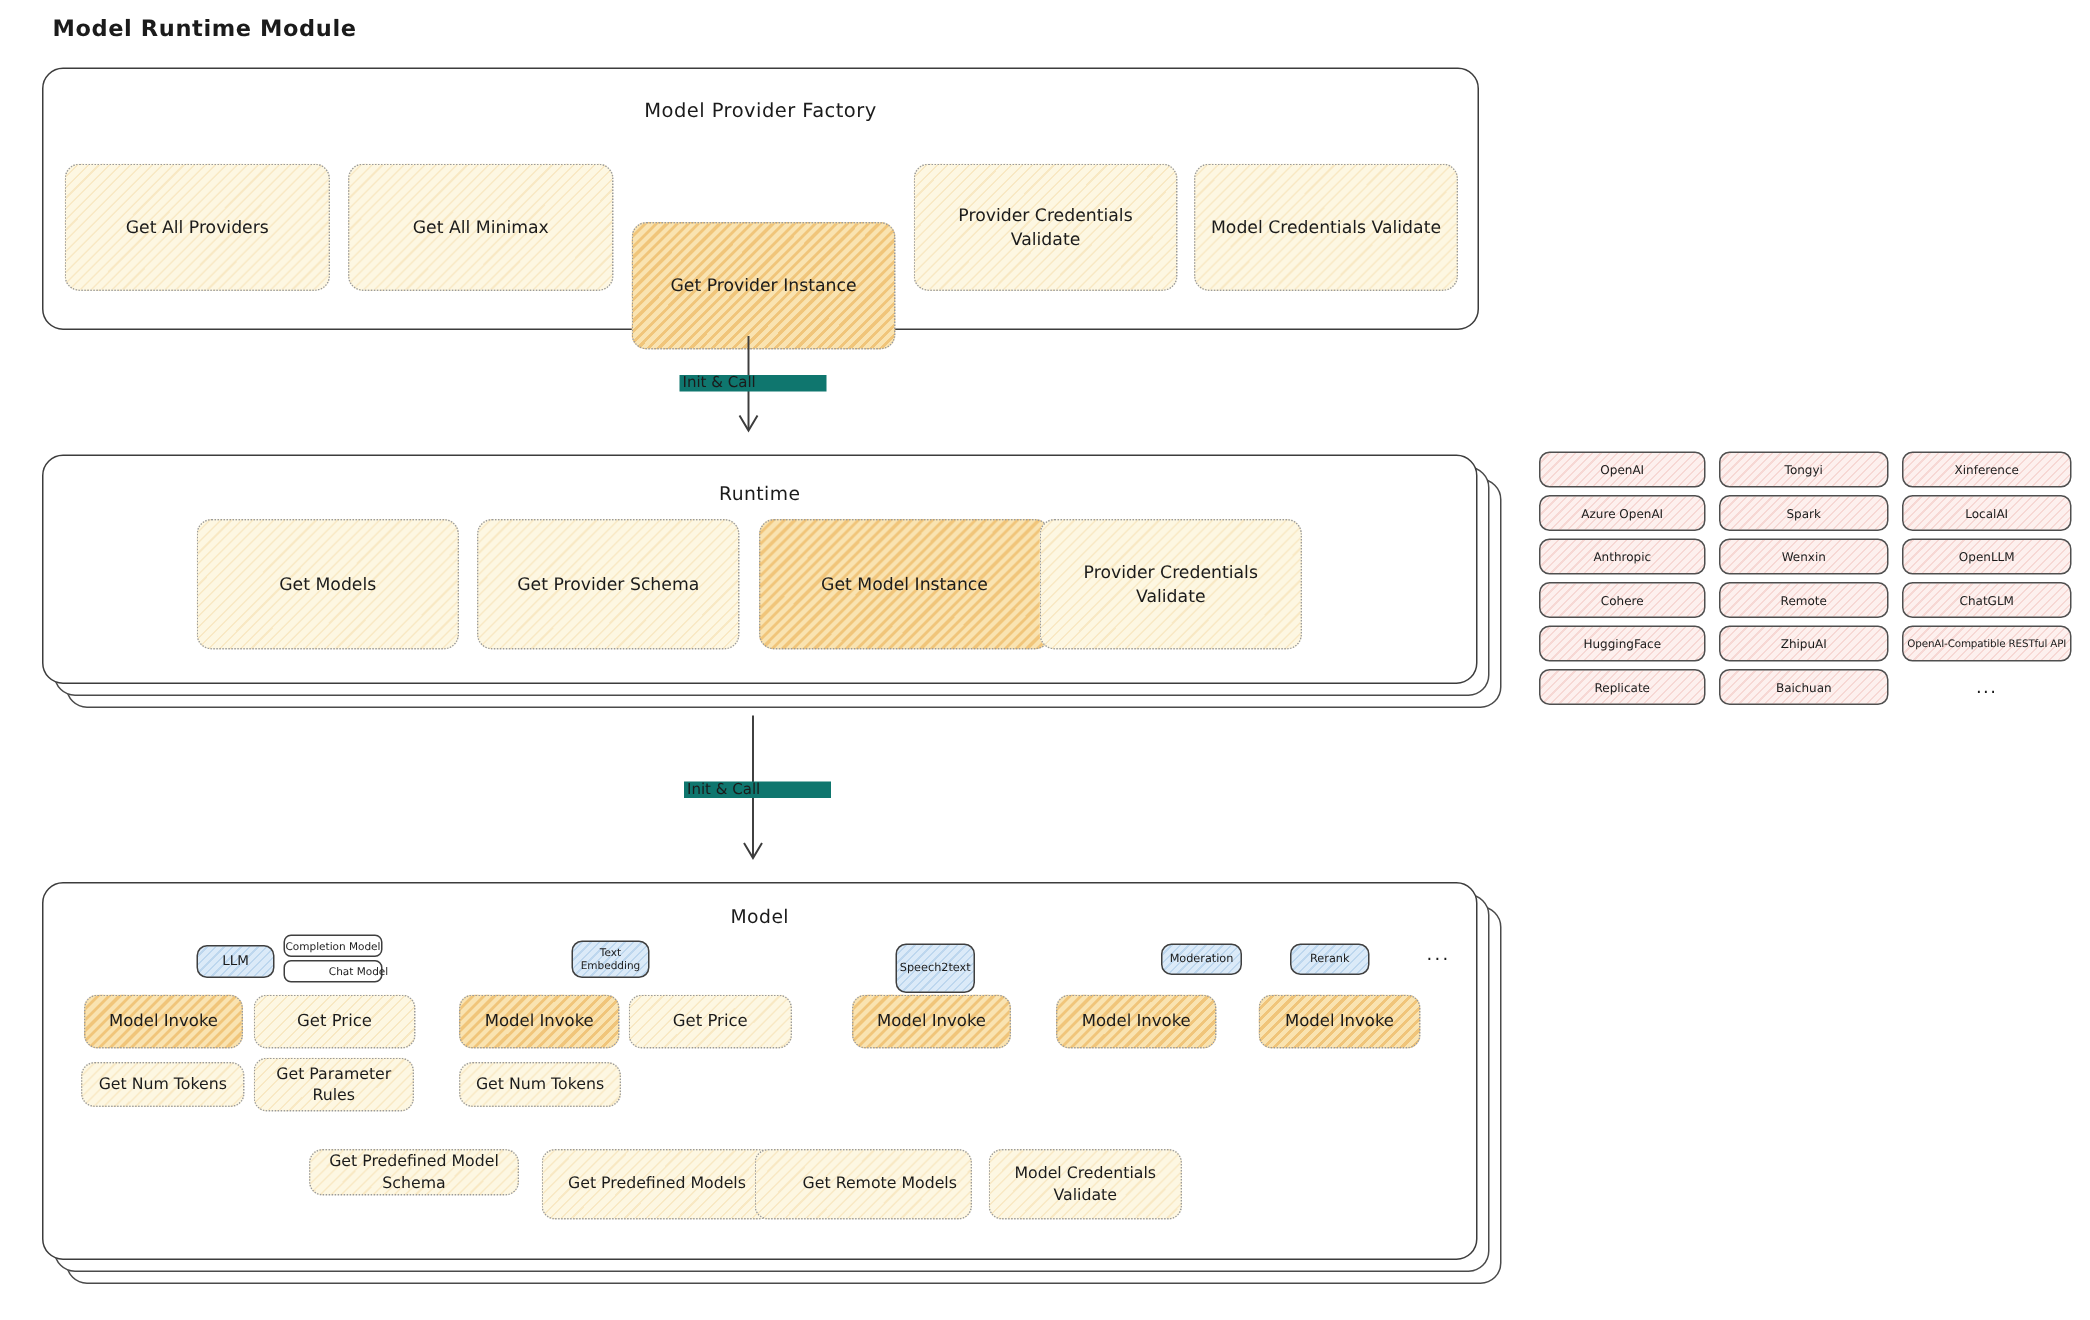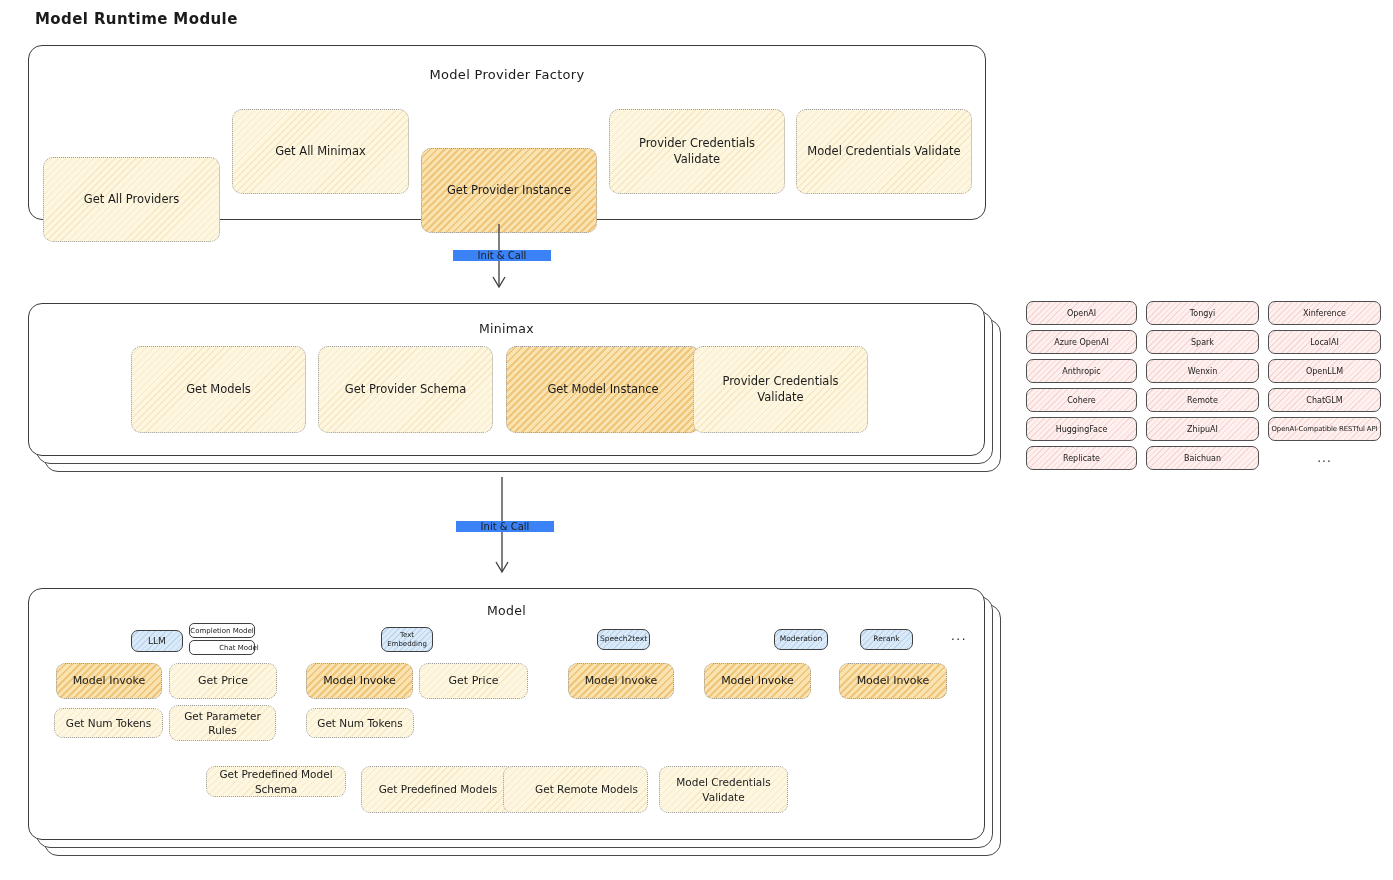--- a/index.html
+++ b/index.html
@@ -39,49 +39,49 @@
   .bluetag{
     position:absolute;box-sizing:border-box;border:1.2px solid #3f3f3f;border-radius:7px;
     background-color:#dbeaf8;
     background-image:repeating-linear-gradient(135deg, rgba(120,170,215,.30) 0px, rgba(120,170,215,.30) 1px, transparent 1px, transparent 4px);
     display:flex;align-items:center;justify-content:center;text-align:center;font-size:8px;line-height:1.15;padding:1px;
   }
   .whitetag{
     position:absolute;box-sizing:border-box;border:1.1px solid #3f3f3f;border-radius:5px;background:#fff;
     display:flex;align-items:center;justify-content:center;font-size:7px;white-space:nowrap;
   }
-  .arrow-label{position:absolute;background:#3b82f6;text-align:center;font-size:10px;padding:0 2px;z-index:5;}
+  .arrow-label{position:absolute;background:#0f766e;font-size:10px;padding:0 2px;z-index:5;}
   .ellipsis{position:absolute;font-size:12px;letter-spacing:1.5px;}
   svg.arrow{position:absolute;overflow:visible;}
   svg.arrow line, svg.arrow path{stroke:#3c3c3c;stroke-width:1.3;fill:none;}
 </style>
 </head>
 <body>
 
 <div class="page-title">Model Runtime Module</div>
 
 <div class="container" style="left:28px;top:45px;width:958px;height:175px;">
   <div class="sec-title" style="top:21px;">Model Provider Factory</div>
-  <div class="btn yellow" style="left:14px;top:63px;width:177px;height:85px;margin-top:48px;">Get All Providers</div>
+  <div class="btn yellow" style="left:14px;top:63px;width:177px;height:85px;">Get All Providers</div>
   <div class="btn yellow" style="left:203px;top:63px;width:177px;height:85px;">Get All Minimax</div>
   <div class="btn orange" style="left:392px;top:63px;width:176px;height:85px;margin-top:39px;">Get Provider Instance</div>
   <div class="btn yellow" style="left:580px;top:63px;width:176px;height:85px;">Provider Credentials Validate</div>
   <div class="btn yellow" style="left:767px;top:63px;width:176px;height:85px;">Model Credentials Validate</div>
 </div>
 
 <svg class="arrow" style="left:488px;top:224px;width:22px;height:70px;">
   <line x1="11" y1="0" x2="11" y2="62"></line>
   <path d="M5 53 L11 63 L17 53"></path>
 </svg>
 <div class="arrow-label" style="left:453px;top:250px;width:94px;">Init &amp; Call</div>
 
 <div class="layer" style="left:44px;top:319px;width:957px;height:153px;"></div>
 <div class="layer" style="left:36px;top:311px;width:957px;height:153px;"></div>
 <div class="container" style="left:28px;top:303px;width:957px;height:153px;">
-  <div class="sec-title" style="top:17px;font-size:12.5px;">Minimax</div>
+  <div class="sec-title" style="top:17px;font-size:12.5px;">Runtime</div>
   <div class="btn yellow" style="left:102px;top:42px;width:175px;height:87px;">Get Models</div>
   <div class="btn yellow" style="left:289px;top:42px;width:175px;height:87px;">Get Provider Schema</div>
   <div class="btn orange" style="left:477px;top:42px;width:194px;height:87px;">Get Model Instance</div>
   <div class="btn yellow" style="left:664px;top:42px;width:175px;height:87px;">Provider Credentials Validate</div>
 </div>
 
 <div class="pgrid">
   <div class="cell">OpenAI</div>
   <div class="cell">Tongyi</div>
   <div class="cell">Xinference</div>
@@ -110,21 +110,21 @@
 
 <div class="layer" style="left:44px;top:604px;width:957px;height:252px;"></div>
 <div class="layer" style="left:36px;top:596px;width:957px;height:252px;"></div>
 <div class="container" style="left:28px;top:588px;width:957px;height:252px;">
   <div class="sec-title" style="top:14px;font-size:12.5px;">Model</div>
 
   <div class="bluetag" style="left:102px;top:41px;width:52px;height:22px;font-size:9px;">LLM</div>
   <div class="whitetag" style="left:160px;top:34px;width:66px;height:15px;">Completion Model</div>
   <div class="whitetag" style="left:160px;top:51px;width:66px;height:15px;padding-left:34px;">Chat Model</div>
   <div class="bluetag" style="left:352px;top:38px;width:52px;height:25px;font-size:7px;">Text Embedding</div>
-  <div class="bluetag" style="left:568px;top:40px;width:53px;height:21px;font-size:7.5px;">Speech2text</div>
+  <div class="bluetag" style="left:568px;top:40px;width:53px;height:33px;font-size:7.5px;">Speech2text</div>
   <div class="bluetag" style="left:701px;top:40px;width:54px;height:21px;font-size:7.5px;margin-left:44px;">Moderation</div>
   <div class="bluetag" style="left:831px;top:40px;width:53px;height:21px;font-size:7.5px;">Rerank</div>
   <div class="ellipsis" style="left:922px;top:40px;">...</div>
 
   <div class="btn orange" style="left:27px;top:74px;width:106px;height:36px;font-size:11px;border-radius:9px;">Model Invoke</div>
   <div class="btn yellow" style="left:140px;top:74px;width:108px;height:36px;font-size:11px;border-radius:9px;">Get Price</div>
   <div class="btn orange" style="left:277px;top:74px;width:107px;height:36px;font-size:11px;border-radius:9px;">Model Invoke</div>
   <div class="btn yellow" style="left:390px;top:74px;width:109px;height:36px;font-size:11px;border-radius:9px;">Get Price</div>
   <div class="btn orange" style="left:539px;top:74px;width:106px;height:36px;font-size:11px;border-radius:9px;">Model Invoke</div>
   <div class="btn orange" style="left:675px;top:74px;width:107px;height:36px;font-size:11px;border-radius:9px;">Model Invoke</div>

